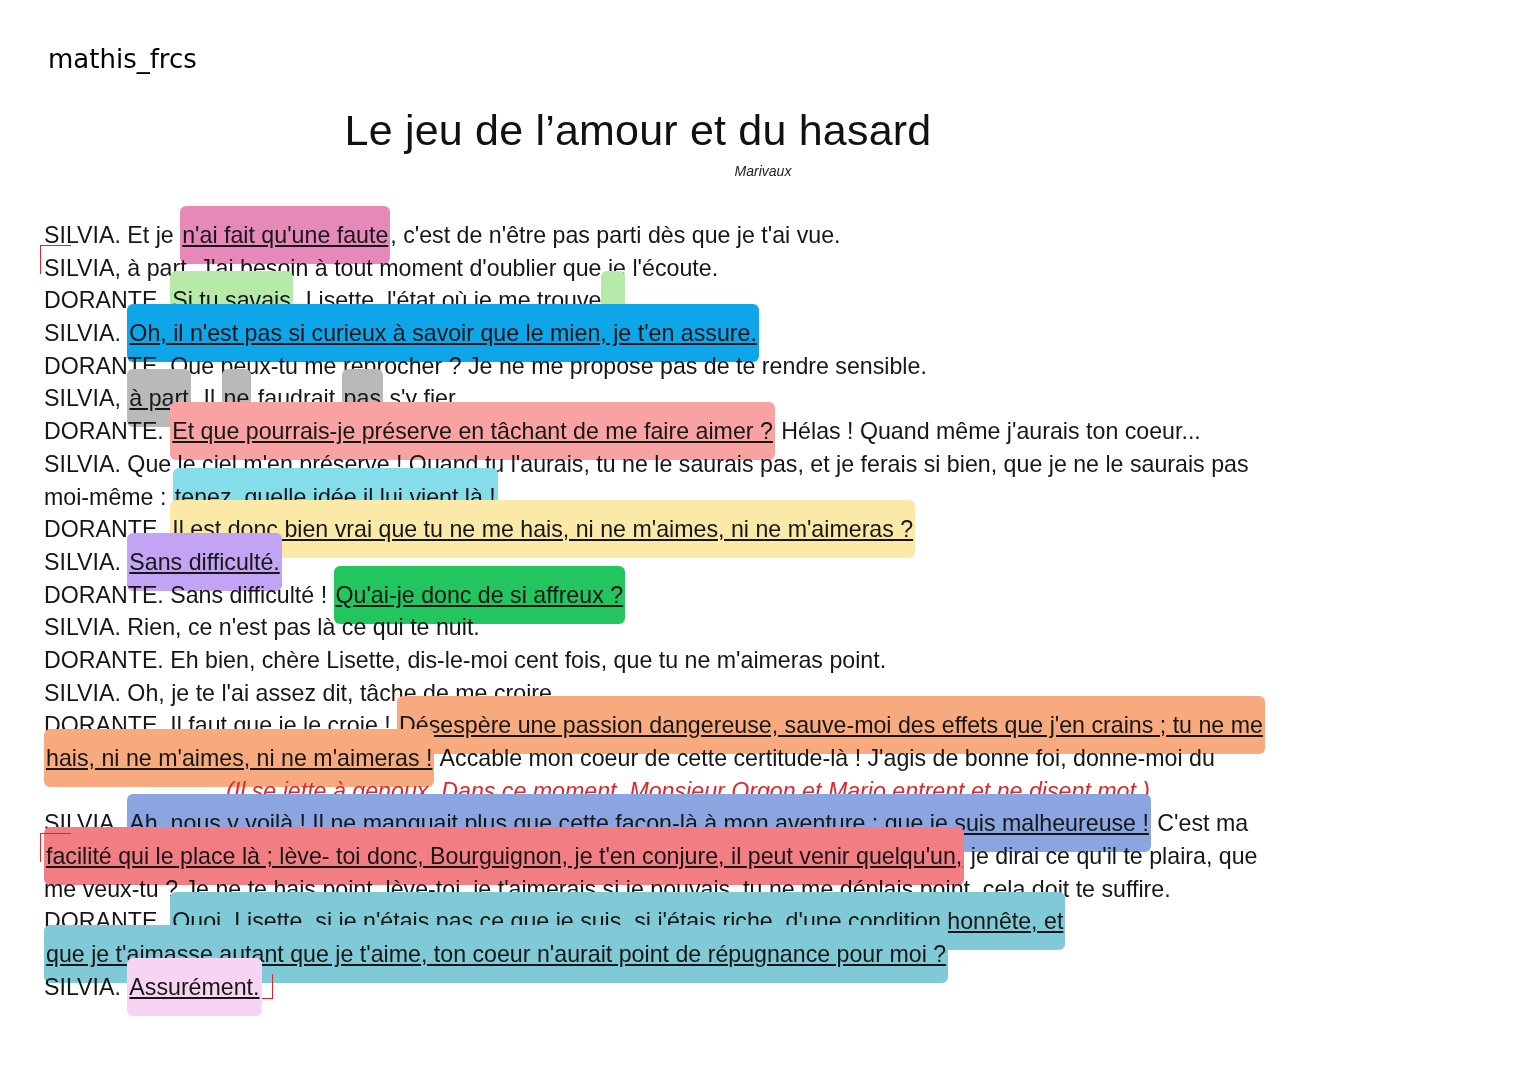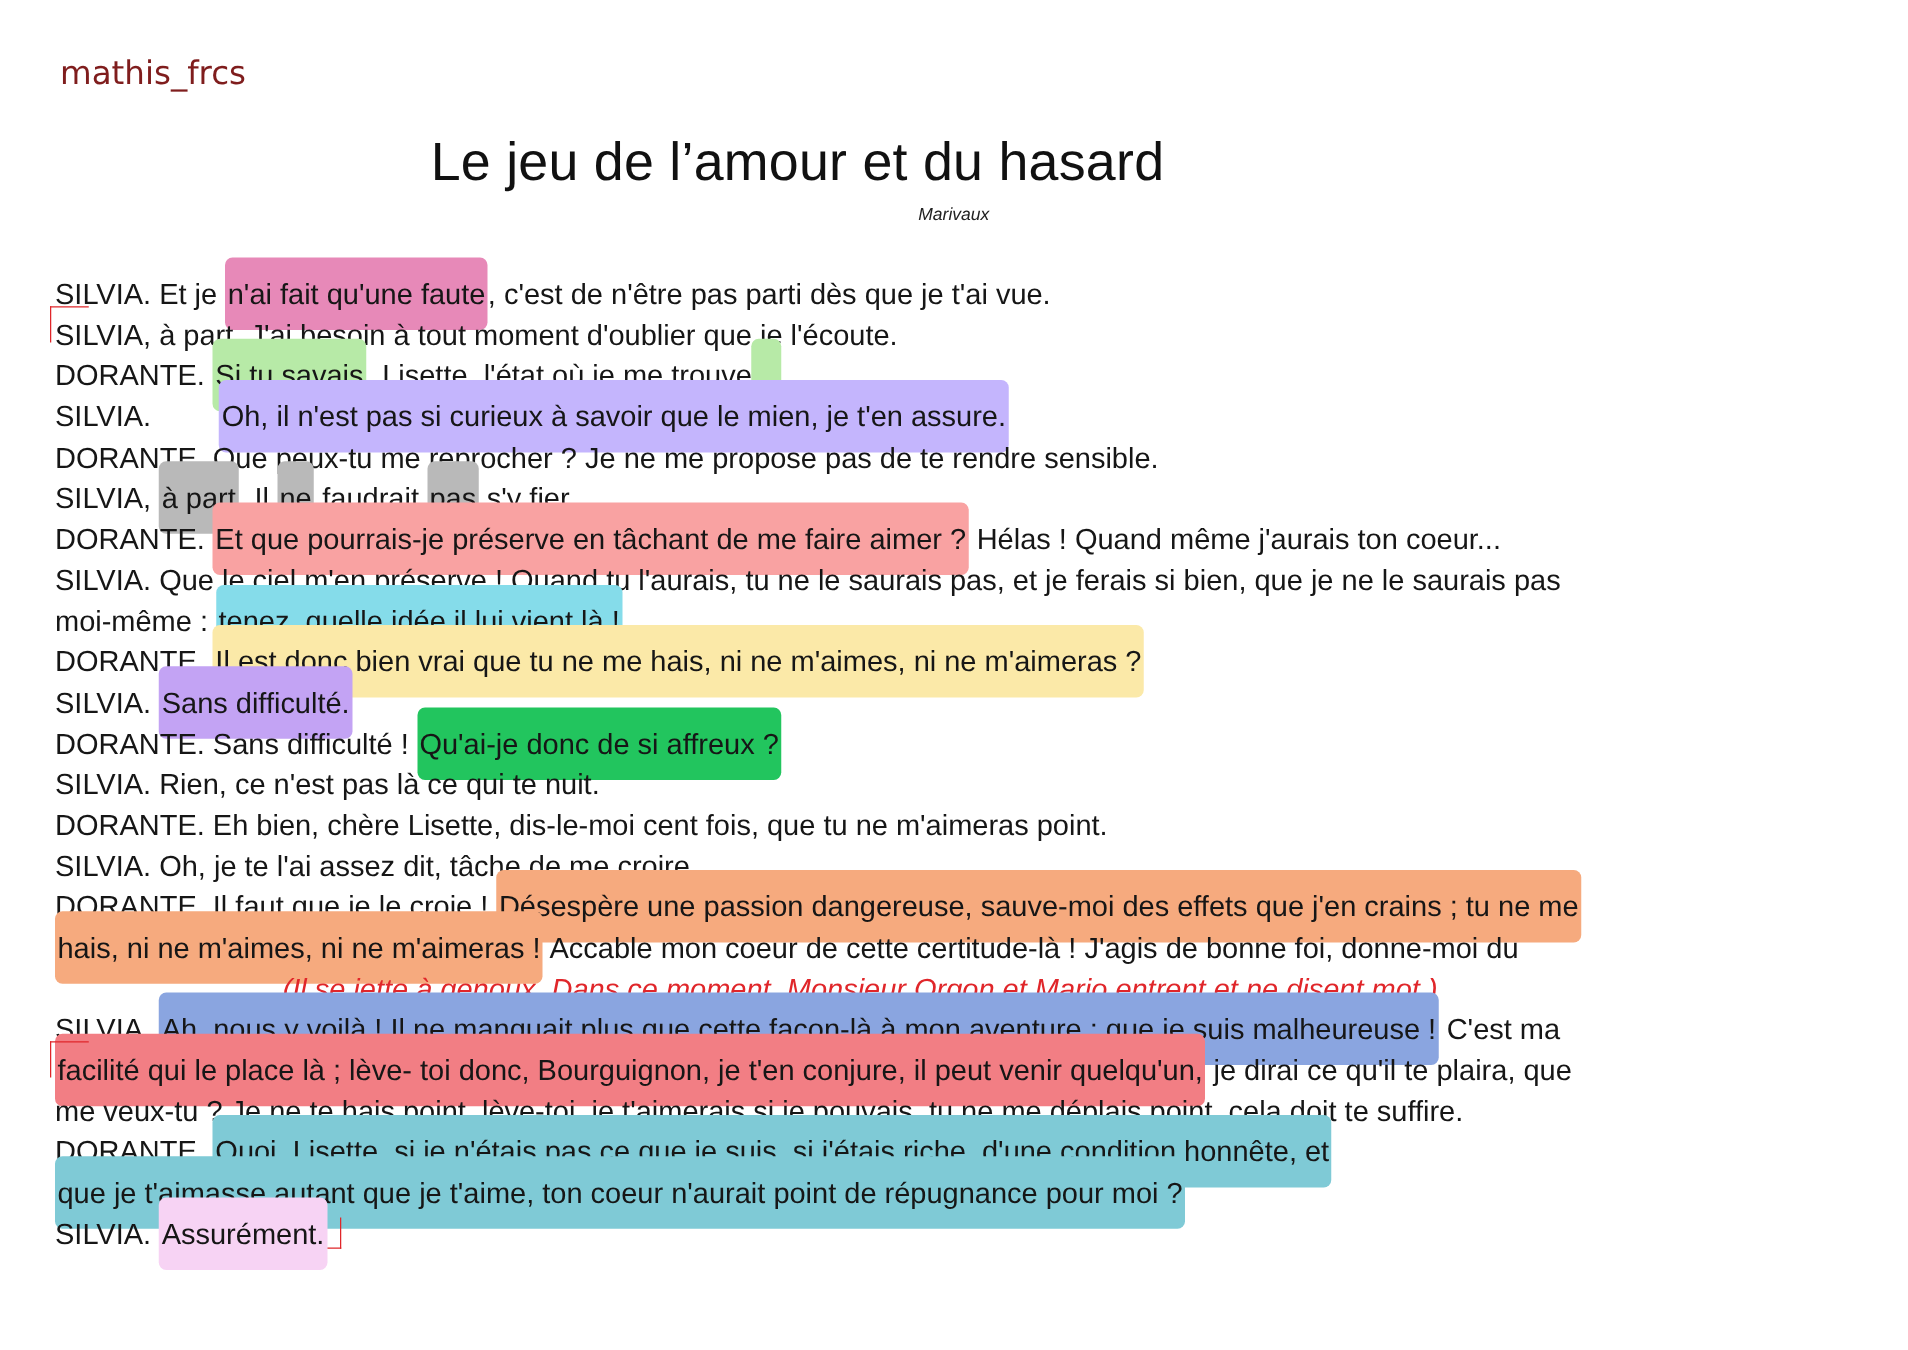--- a/index.html
+++ b/index.html
@@ -1,29 +1,29 @@
 <!DOCTYPE html>
 <html><head>
 <meta charset="utf-8">
 <style>
   html, body { margin: 0; padding: 0; background: #ffffff; }
   body { width: 1526px; height: 1080px; position: relative; overflow: hidden;
          font-family: "DejaVu Sans", sans-serif; color: #1a1a1a; }
-  .author { position: absolute; left: 48px; top: 44px; font-size: 26px; color: #7f1d1d; }
+  .author { position: absolute; left: 48px; top: 44px; font-size: 26px; color: #000000; }
   .title { position: absolute; left: 0; width: 1276px; top: 106px; text-align: center;
            font-family: "Liberation Sans", sans-serif; font-size: 43px; color: #111; letter-spacing: 0.2px; }
   .subtitle { position: absolute; left: 0; width: 1526px; top: 163px; text-align: center;
               font-family: "Liberation Sans", sans-serif; font-style: italic; font-size: 14px; color: #222; }
   .text { position: absolute; left: 44px; top: 219px; width: 1440px;
           font-family: "Liberation Sans", sans-serif; font-size: 23.2px; line-height: 32.7px; color: #161616; }
   .line { white-space: nowrap; height: 32.7px; }
-  .hl { border-radius: 6px; padding: 16px 2px; }
+  .hl { border-radius: 6px; padding: 16px 2px; text-decoration: underline; }
   .c-pink { background: #e789b8; }
   .c-green { background: #b7eaa7; }
-  .c-periwinkle { background: #c4b5fd; margin-left: 48px; }
+  .c-periwinkle { background: #0ea5e9; }
   .c-gray { background: #b9b9b9; }
   .c-salmon { background: #f9a2a2; }
   .c-cyan { background: #85dcea; }
   .c-yellow { background: #fbe9a8; }
   .c-purple { background: #c3a3f4; }
   .c-teal { background: #22c55e; }
   .c-orange { background: #f6aa7e; }
   .c-steel { background: #8aa5e0; }
   .c-coral { background: #f27e84; }
   .c-aqua { background: #7fcad6; }

